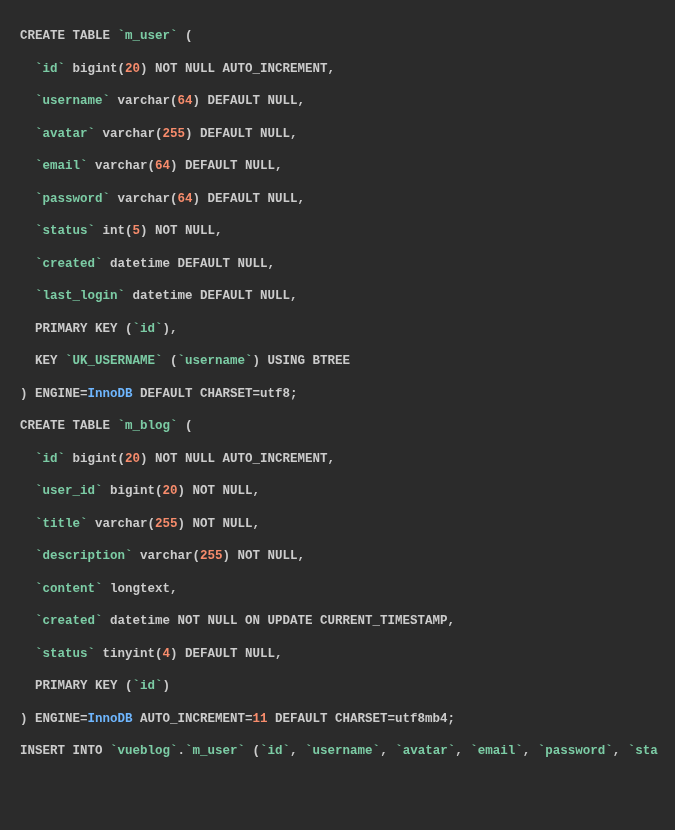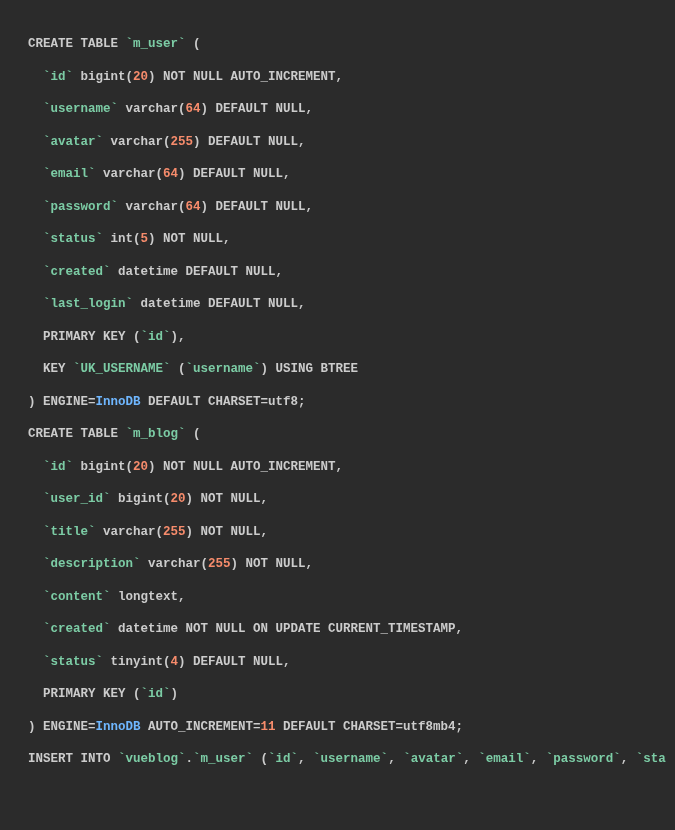--- a/index.html
+++ b/index.html
@@ -13,21 +13,21 @@
   .code-container {
     width: 675px;
     height: 830px;
     background: #2b2b2b;
     overflow-x: auto;
     overflow-y: hidden;
     box-sizing: border-box;
     position: relative;
   }
   pre.code {
-    margin: 8px;
+    margin: 0;
     padding: 20px 20px 20px 20px;
     font-family: Consolas, "Courier New", monospace;
     font-size: 12.5px;
     line-height: 2.6;
     color: #cccccc;
     white-space: pre;
     font-weight: 600;
   }   
   .kw-num   { color: #f78c6c; }
   .kw-blue  { color: #6fb7ff; } 

